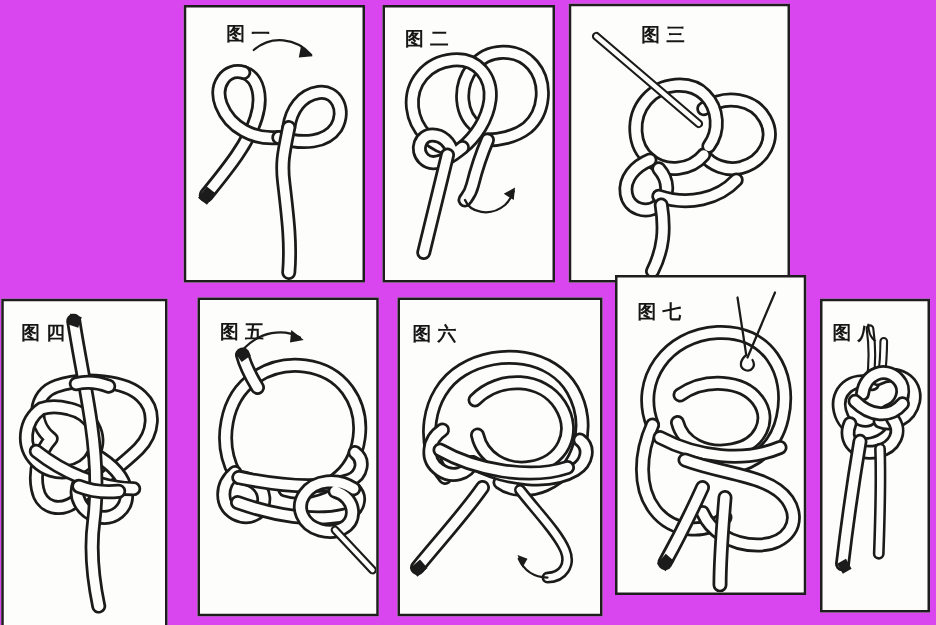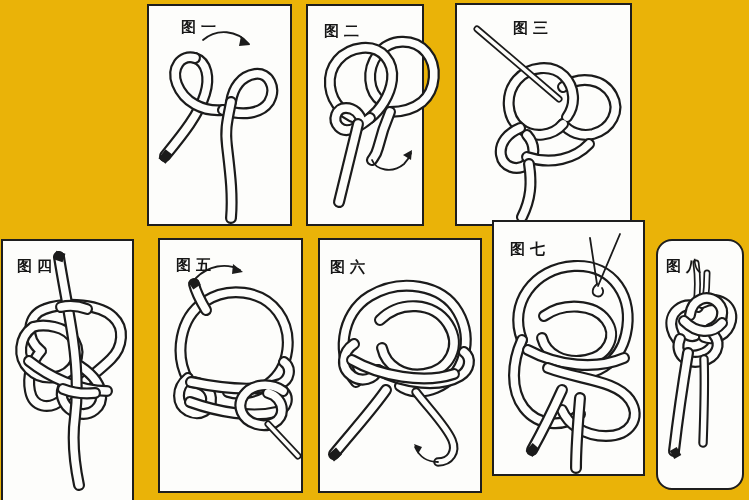--- a/index.html
+++ b/index.html
@@ -3,21 +3,21 @@
 <meta charset="utf-8">
 <style>
   html,body{margin:0;padding:0;}
   body{
     font-family:"Liberation Sans", sans-serif;
     background:#ffffff;
   }
   .sheet{
     position:relative;
     width:749px;height:500px;
-    background:#eab308;
+    background:#d946ef;
     overflow:hidden;
   }
   .panel{
     position:absolute;
     margin:0;
     box-sizing:border-box;
     border:2px solid #1e1e1e;
     background:#fdfdfb;
   }
   .fig-label{
@@ -61,21 +61,21 @@
           <path class="core" d="M 82,96 C 78,116 76,124 78,140 C 81,166 84,188 82,212"></path>
         <path class="cap" d="M 13,155 L 20,146"></path>
       </g>
       <g>
         <path class="line" d="M 54,34 C 68,22 88,24 100,38"></path>
         <path class="head" d="M 101,39 L 92,30 L 90,40 Z"></path>
       </g>
     </svg>
   </figure>
 
-  <figure class="panel" style="left:306px;top:4px;width:118px;height:222px;">
+  <figure class="panel" style="left:306px;top:4px;width:138px;height:222px;">
     <div class="fig-label" style="left:16px;top:16px;">图二</div>
     <svg width="134" height="218" viewBox="0 0 134 218">
       <g>
         <path class="rope" d="M 74,96 C 60,86 58,64 70,48 C 82,32 106,32 118,46 C 130,60 128,84 114,96 C 104,104 90,106 82,106"></path>
           <path class="core" d="M 74,96 C 60,86 58,64 70,48 C 82,32 106,32 118,46 C 130,60 128,84 114,96 C 104,104 90,106 82,106"></path>
         <path class="rope" d="M 82,106 C 76,120 72,134 70,142 C 68,150 65,152 64,154"></path>
           <path class="core" d="M 82,106 C 76,120 72,134 70,142 C 68,150 65,152 64,154"></path>
         <path class="rope" d="M 56,114 C 38,112 24,98 22,80 C 20,60 34,44 54,42 C 74,40 86,56 84,74 C 82,90 72,104 62,112"></path>
           <path class="core" d="M 56,114 C 38,112 24,98 22,80 C 20,60 34,44 54,42 C 74,40 86,56 84,74 C 82,90 72,104 62,112"></path>
         <path class="rope" d="M 62,112 C 50,122 38,128 31,121 C 24,114 28,102 38,102 C 46,102 52,108 54,116"></path>
@@ -208,21 +208,21 @@
         <path class="cap" d="M 35,232 L 42,224"></path>
       </g>
       <g>
         <path class="line" d="M 96,16 L 103,62"></path>
         <path class="line" d="M 126,12 L 104,64"></path>
         <path class="line" d="M 103,62 C 98,66 97,72 102,74 C 107,76 111,71 108,66"></path>
       </g>
     </svg>
   </figure>
 
-  <figure class="panel" style="left:656px;top:239px;width:88px;height:251px;border-radius:16px;">
+  <figure class="panel" style="left:656px;top:239px;width:88px;height:251px;">
     <div class="fig-label" style="left:8px;top:16px;">图八</div>
     <svg width="84" height="250" viewBox="0 0 84 250">
       <g>
         <path class="rope thin" d="M 38,22 C 40,36 40,50 38,64"></path>
           <path class="core thin" d="M 38,22 C 40,36 40,50 38,64"></path>
         <path class="rope thin" d="M 49,32 C 49,44 48,54 47,62"></path>
           <path class="core thin" d="M 49,32 C 49,44 48,54 47,62"></path>
         <path class="rope" d="M 40,66 C 24,60 10,72 14,88 C 18,104 36,110 46,100"></path>
           <path class="core" d="M 40,66 C 24,60 10,72 14,88 C 18,104 36,110 46,100"></path>
         <path class="rope" d="M 44,62 C 60,54 76,64 73,80 C 70,94 56,100 46,96"></path>

